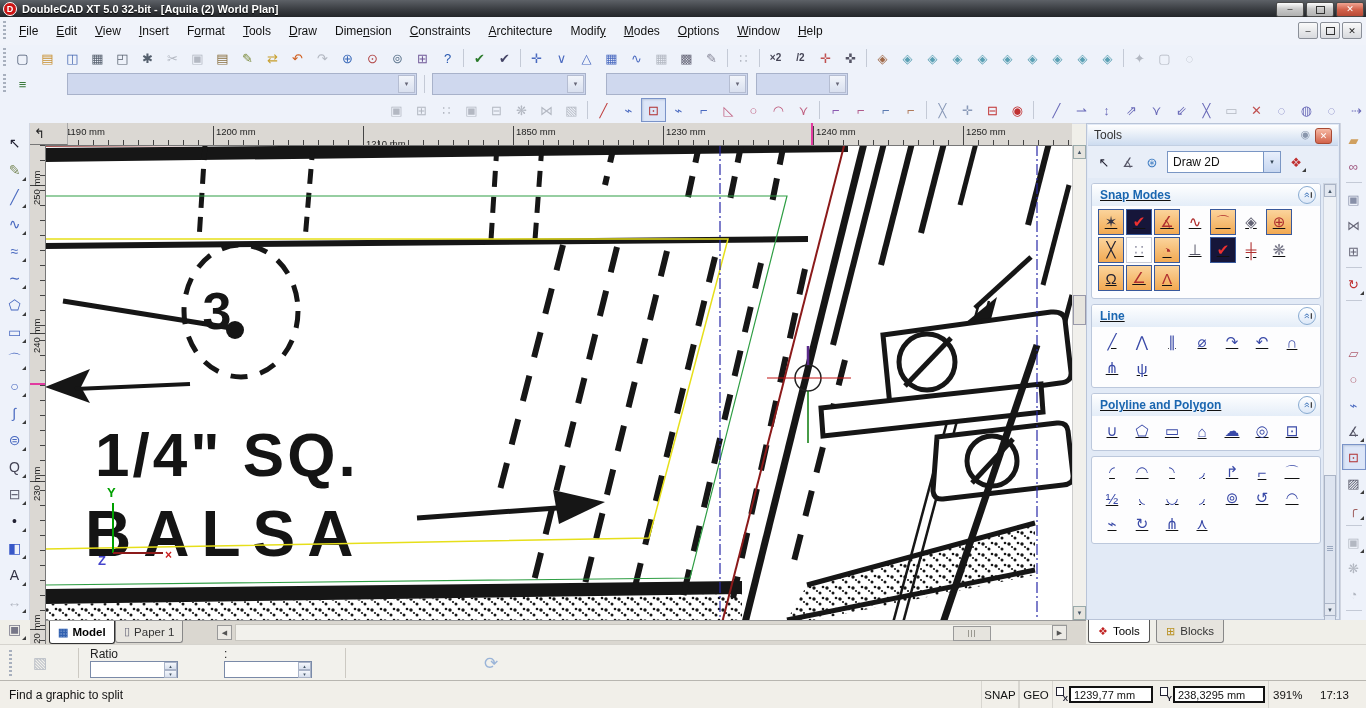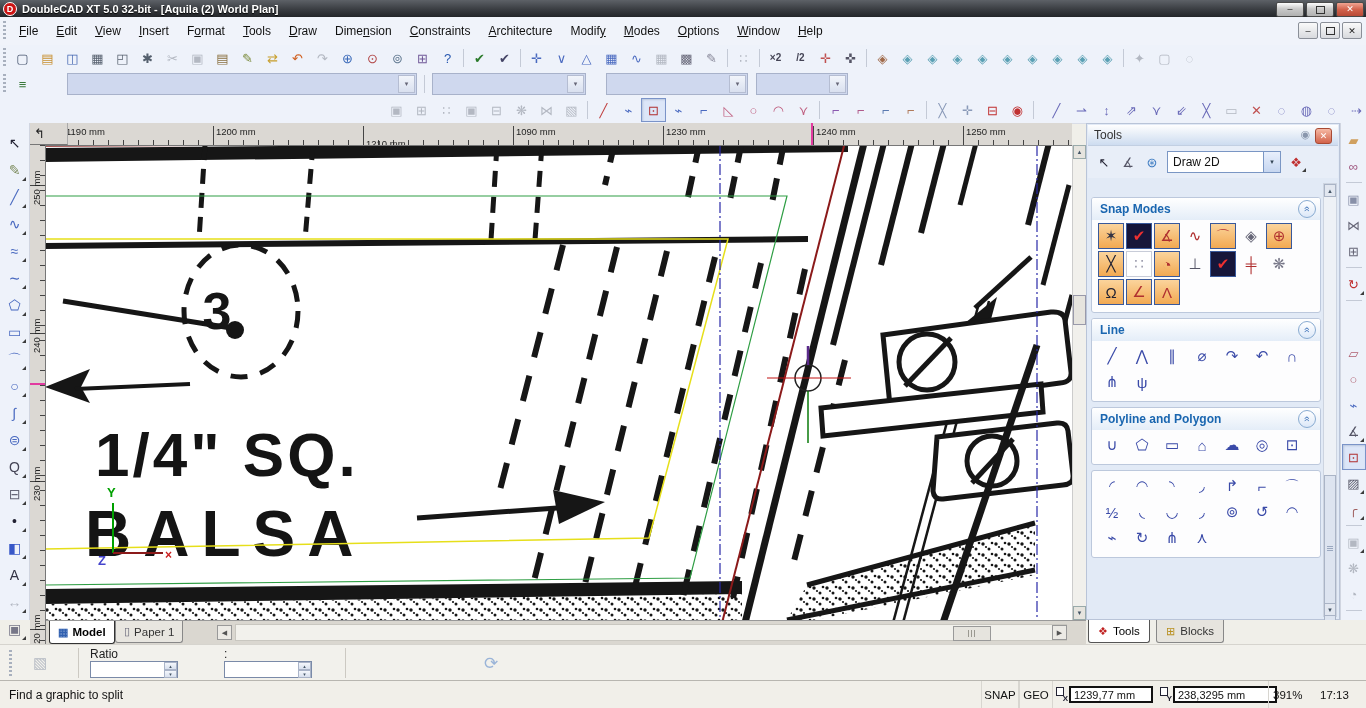--- a/index.html
+++ b/index.html
@@ -81,21 +81,21 @@
   #ppin{position:absolute;right:28px;top:3px;font-size:11px;color:#8a97ad;}
   #pclose{position:absolute;right:6px;top:3px;width:15px;height:14px;border-radius:3px;
     background:linear-gradient(#f6b9a4,#d2624a);border:1px solid #a84a34;color:#fff;font-size:9px;
     display:flex;align-items:center;justify-content:center;}
   #ptoolbar{position:absolute;left:1px;top:22px;right:1px;height:32px;background:#e8eef8;display:flex;align-items:center;padding-left:4px;}
   #ptoolbar .tbtn{width:22px;height:22px;font-size:13px;}
   #pcombo{position:relative;width:112px;height:20px;background:#fff;border:1px solid #7a96c4;margin:0 3px;}
   #pcombo .cval{position:absolute;left:5px;top:3px;font-size:12px;color:#111;}
   #pcombo .arr{position:absolute;right:0;top:0;bottom:0;width:16px;background:linear-gradient(#e8effc,#c6d6f0);
     border-left:1px solid #7a96c4;display:flex;align-items:center;justify-content:center;font-size:7px;color:#345;}
-  #sections{position:absolute;left:2px;top:73px;width:234px;bottom:2px;overflow:hidden;}
+  #sections{position:absolute;left:2px;top:59px;width:234px;bottom:2px;overflow:hidden;text-decoration:underline;}
   .section{background:#fdfdfe;border:1px solid #bcc8dc;border-radius:3px;margin:0 2px 5px 2px;overflow:hidden;}
   .sec-head{height:22px;display:flex;align-items:center;background:linear-gradient(#ffffff,#e4edf8);padding:0 4px 0 8px;}
   .sec-title{font-size:12px;font-weight:bold;color:#1a66b0;flex:1;}
   .chev{width:16px;height:16px;border-radius:50%;border:1px solid #88aad0;background:linear-gradient(#fff,#dce8f8);
     display:flex;align-items:center;justify-content:center;}
   .chev span{font-size:10px;color:#4477bb;transform:rotate(-90deg);line-height:1;}
   .sec-body{padding:3px 6px 5px 6px;}
   .sec-row{display:flex;gap:2px;margin-bottom:2px;}
   .tile{width:26px;height:26px;display:flex;align-items:center;justify-content:center;font-size:15px;border:1px solid transparent;box-sizing:border-box;}
   .tile.a{background:linear-gradient(#fbd49c,#f2a952);border:1px solid #39599b;}
@@ -560,21 +560,21 @@
     </div>
   <div id="rulerh">
       <div id="rh-marker"></div>
       <div class="hmajor" style="left: 18px;"></div>
       <div class="hlabel" style="left: 21px;">1190 mm</div>
       <div class="hmajor" style="left: 168px;"></div>
       <div class="hlabel" style="left: 171px;">1200 mm</div>
       <div class="hmajor" style="left: 318px;"></div>
       <div class="hlabel" style="left: 321px; margin-top: 12px;">1210 mm</div>
       <div class="hmajor" style="left: 468px;"></div>
-      <div class="hlabel" style="left: 471px;">1090 mm</div>
+      <div class="hlabel" style="left: 471px;">1850 mm</div>
       <div class="hmajor" style="left: 618px;"></div>
       <div class="hlabel" style="left: 621px;">1230 mm</div>
       <div class="hmajor" style="left: 768px;"></div>
       <div class="hlabel" style="left: 771px;">1240 mm</div>
       <div class="hmajor" style="left: 918px;"></div>
       <div class="hlabel" style="left: 921px;">1250 mm</div>
     </div>
   <div id="rulerv">
       <div id="rv-marker"></div>
       <div class="vmajor" style="top: 40px;"></div>
@@ -1048,18 +1048,18 @@
     <div class="sbcell" style="left:1019px;width:32px">GEO</div>
     <div class="cicon" style="left:1056px">
       <span class="cb"></span>
         <span class="cl">X</span>
     </div>
     <div class="cfield" style="left:1069px;width:84px">1239,77 mm</div>
     <div class="cicon" style="left:1160px">
       <span class="cb"></span>
         <span class="cl">Y</span>
     </div>
-    <div class="cfield" style="left:1173px;width:104px">238,3295 mm</div>
+    <div class="cfield" style="left:1173px;width:92px">238,3295 mm</div>
     <div class="sbcell" style="left:1268px;width:46px;border-right:none;justify-content:flex-start;padding-left:4px">391%</div>
     <div class="sbcell" style="left:1316px;width:46px;border:none;justify-content:flex-start;padding-left:4px">17:13</div>
   </div>
 
 </div>
 
 </body></html>

